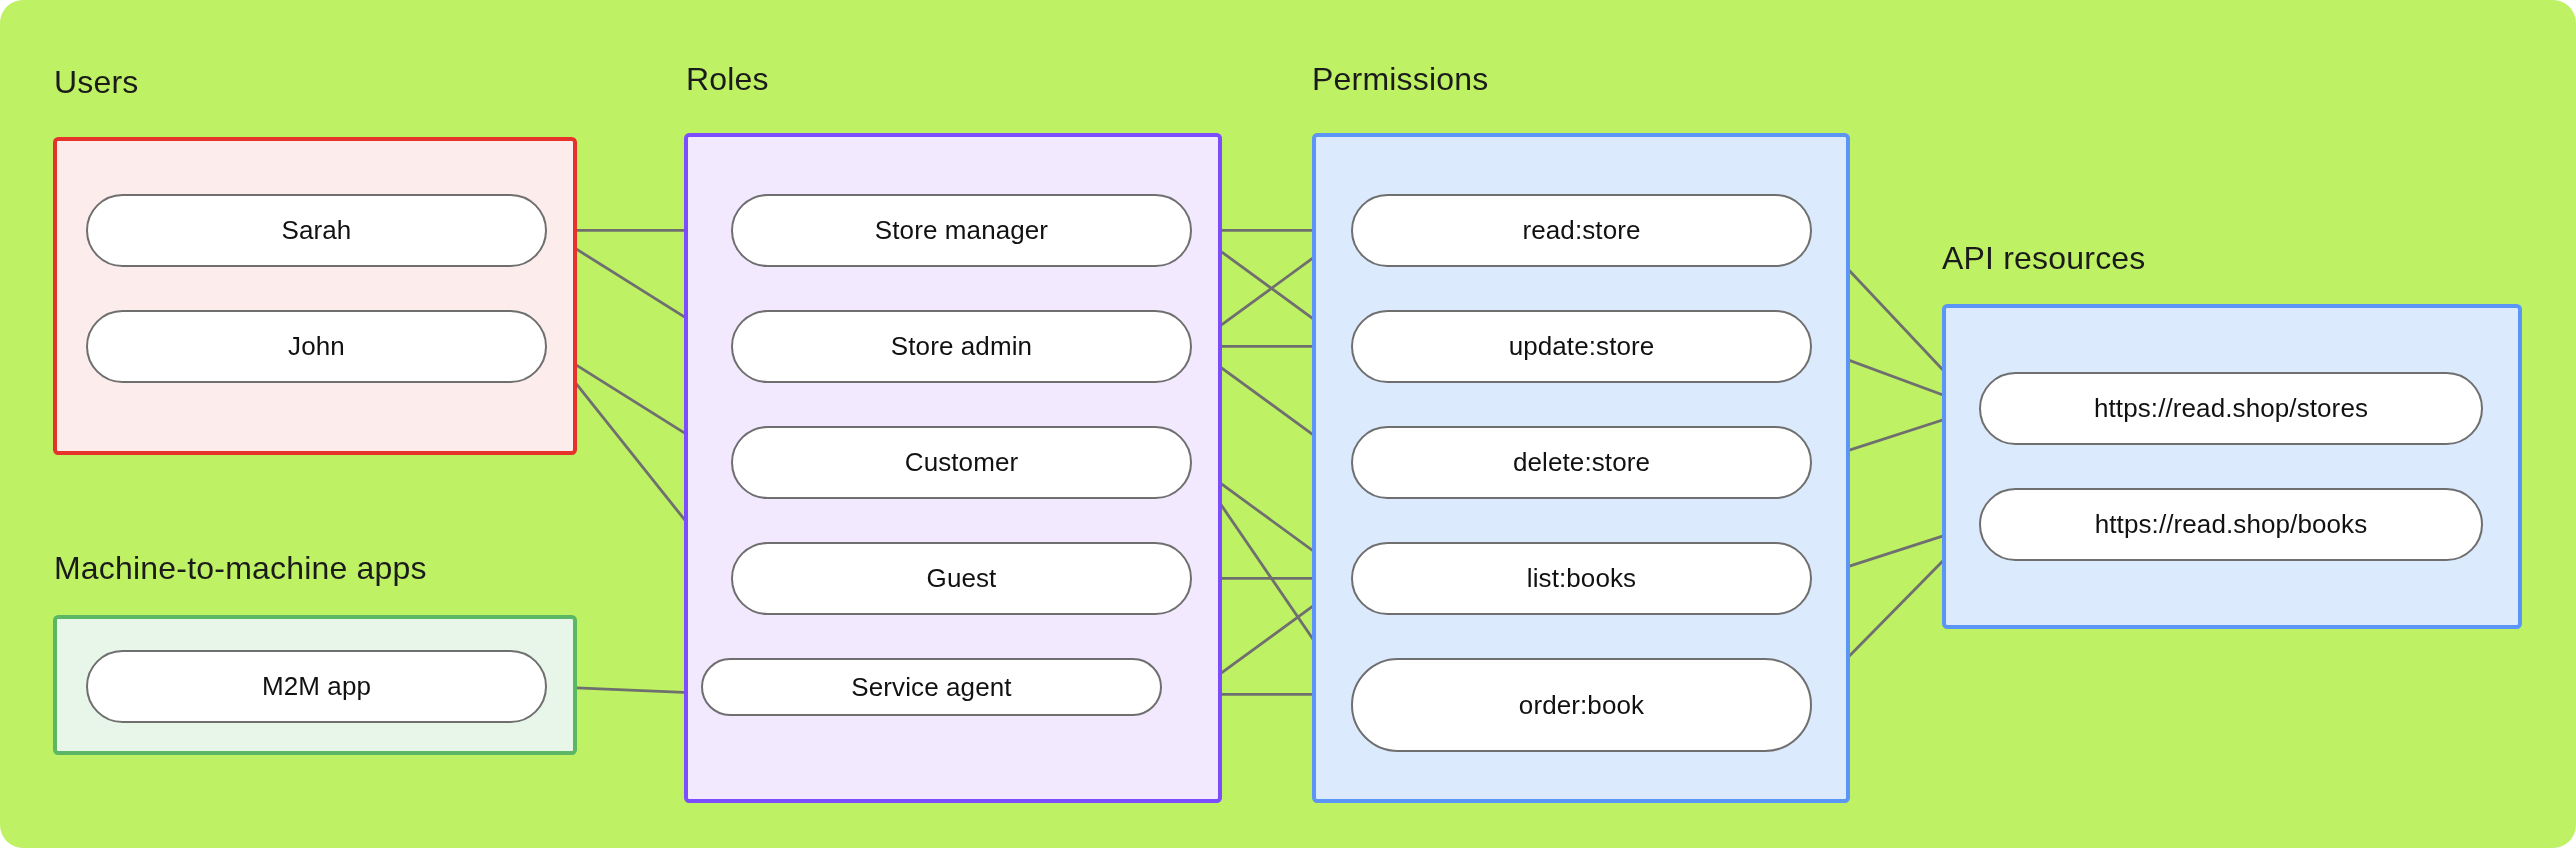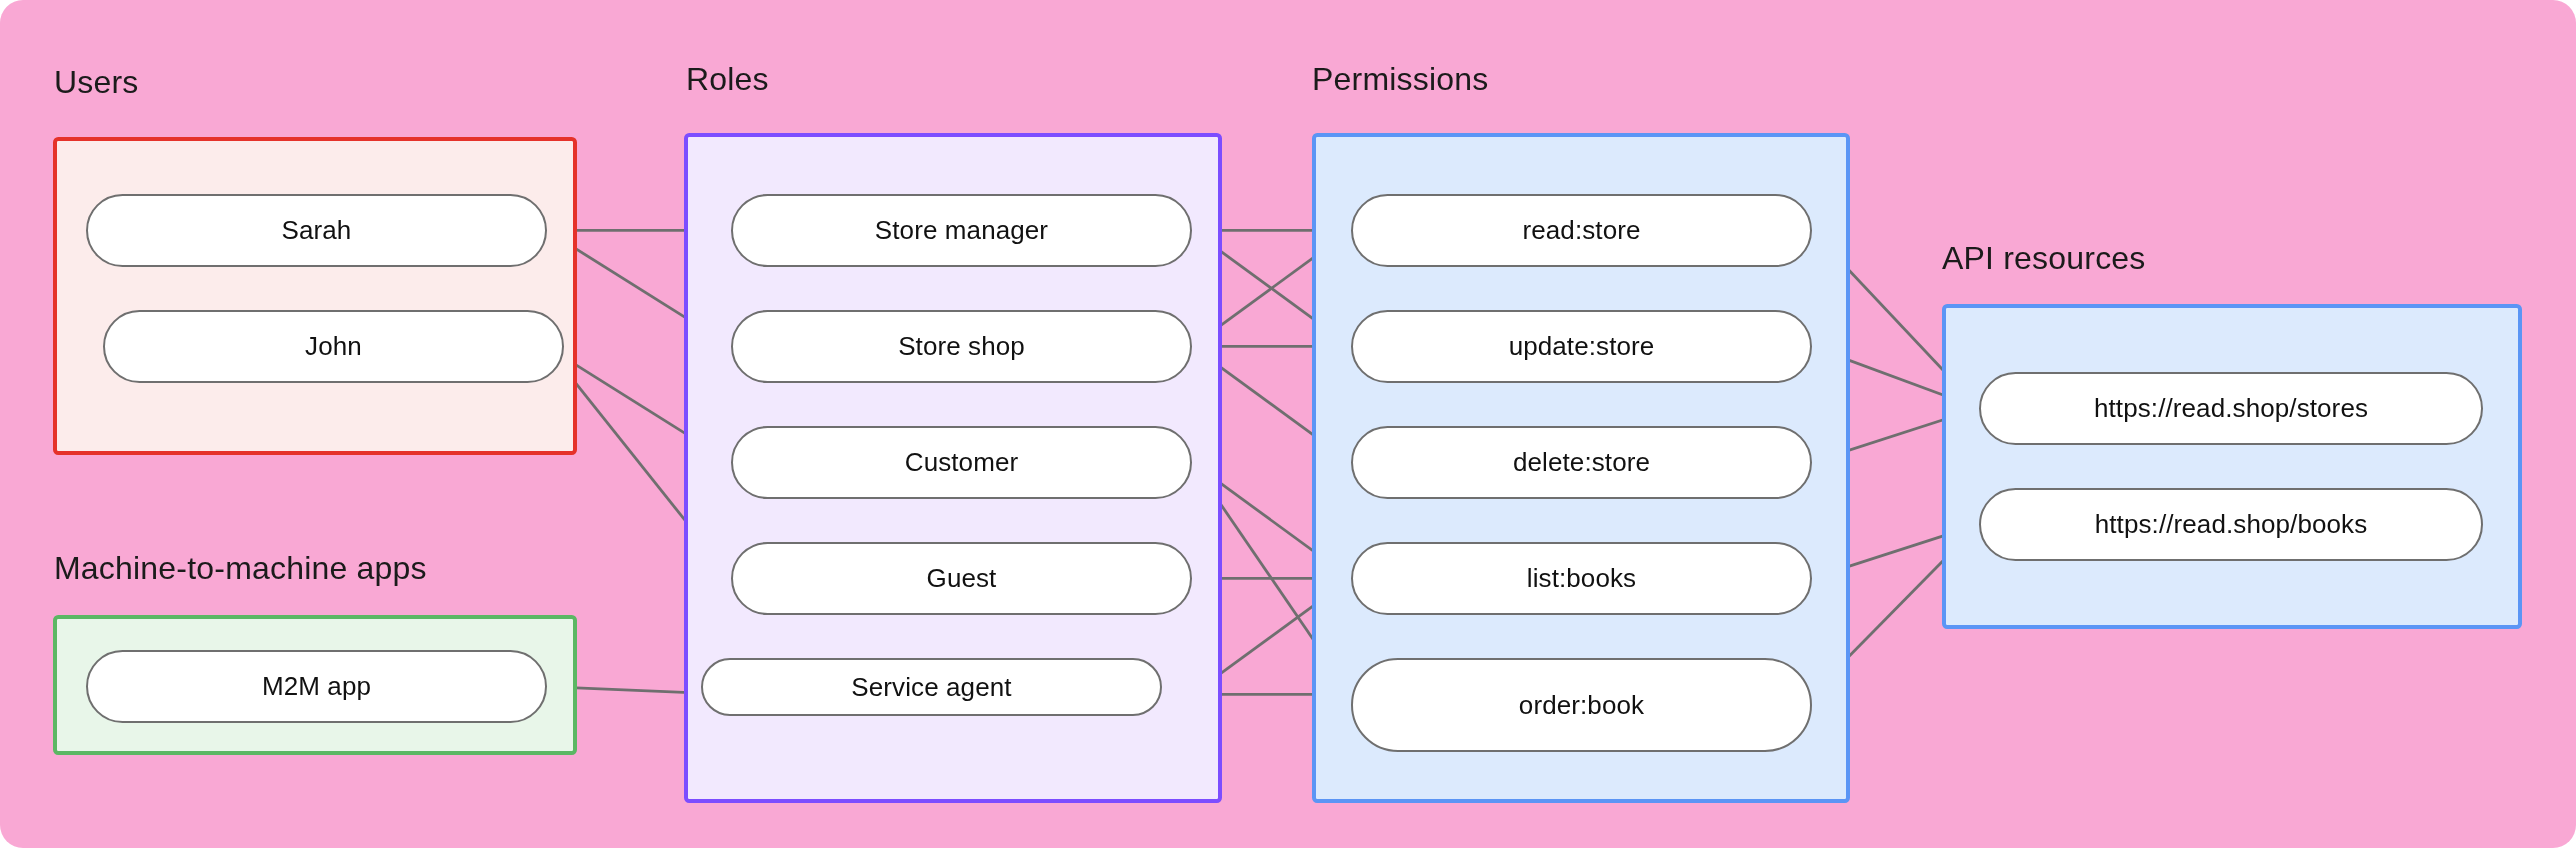--- a/index.html
+++ b/index.html
@@ -1,20 +1,20 @@
 <!DOCTYPE html>
 <html style="font-size:14px"><head>
 <meta charset="utf-8">
 <style>
   html,body{margin:0;padding:0;background:#ffffff;}
   body{font-family:"Liberation Sans","DejaVu Sans",sans-serif;}
   #canvas{
     position:relative;
     width:2576px;height:848px;
-    background:#f9a8d4;
+    background:#bef264;
     border-radius:23px;
     overflow:hidden;
   }
   .group-label{
     position:absolute;
     font-size:32px;
     color:#1b1b1b;
     letter-spacing:0.2px;
     white-space:nowrap;
     line-height:1;
@@ -85,35 +85,35 @@
       <circle cx="1548" cy="796" r="9" fill="#6f6f6f"></circle>
       <circle cx="2268" cy="468" r="9" fill="#6f6f6f"></circle>
       <circle cx="2268" cy="601" r="9" fill="#6f6f6f"></circle>
     </svg>
   <div id="groups-layer">
       <div class="group-label" style="left: 54px; top: 66px;">Users</div>
       <div class="container" style="left: 53px; top: 137px; width: 524px; height: 318px; border-color: rgb(229, 50, 42); background: rgb(252, 236, 235);"></div>
       <div class="pill" style="left: 86px; top: 194px; width: 461px; height: 73px;">
         <span>Sarah</span>
       </div>
-      <div class="pill" style="left: 103px; top: 310px; width: 461px; height: 73px;">
+      <div class="pill" style="left: 86px; top: 310px; width: 461px; height: 73px;">
         <span>John</span>
       </div>
       <div class="group-label" style="left: 54px; top: 552px;">Machine-to-machine apps</div>
       <div class="container" style="left: 53px; top: 615px; width: 524px; height: 140px; border-color: rgb(91, 183, 99); background: rgb(232, 246, 233);"></div>
       <div class="pill" style="left: 86px; top: 650px; width: 461px; height: 73px;">
         <span>M2M app</span>
       </div>
       <div class="group-label" style="left: 686px; top: 63px;">Roles</div>
       <div class="container" style="left: 684px; top: 133px; width: 538px; height: 670px; border-color: rgb(124, 77, 255); background: rgb(242, 233, 254);"></div>
       <div class="pill" style="left: 731px; top: 194px; width: 461px; height: 73px;">
         <span>Store manager</span>
       </div>
       <div class="pill" style="left: 731px; top: 310px; width: 461px; height: 73px;">
-        <span>Store shop</span>
+        <span>Store admin</span>
       </div>
       <div class="pill" style="left: 731px; top: 426px; width: 461px; height: 73px; text-align: right;">
         <span>Customer</span>
       </div>
       <div class="pill" style="left: 731px; top: 542px; width: 461px; height: 73px;">
         <span>Guest</span>
       </div>
       <div class="pill" style="left: 701px; top: 658px; width: 461px; height: 58px;">
         <span>Service agent</span>
       </div>

